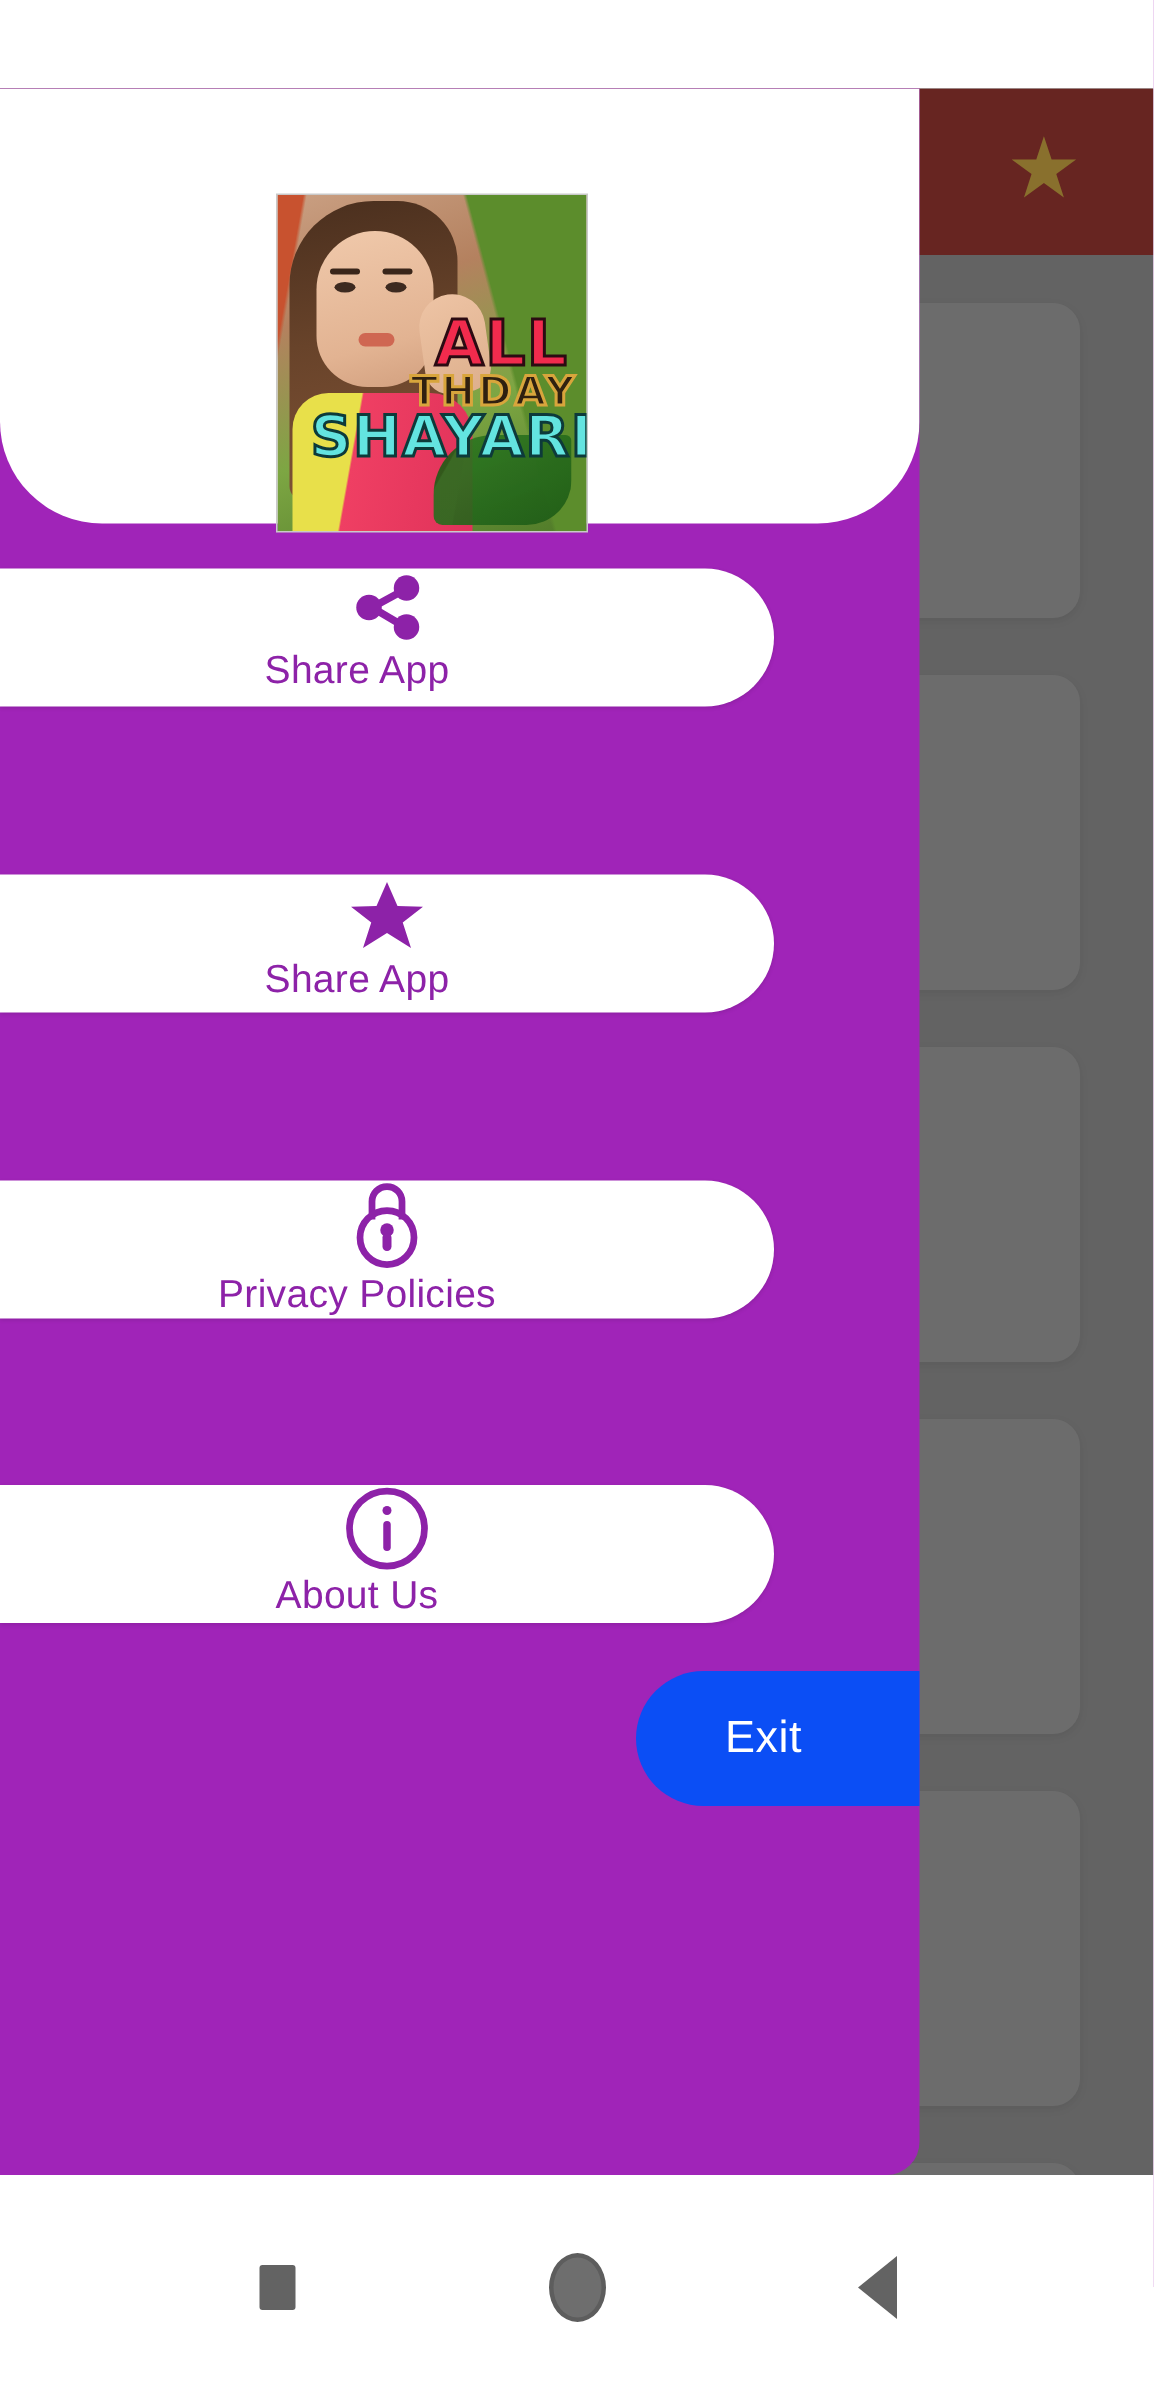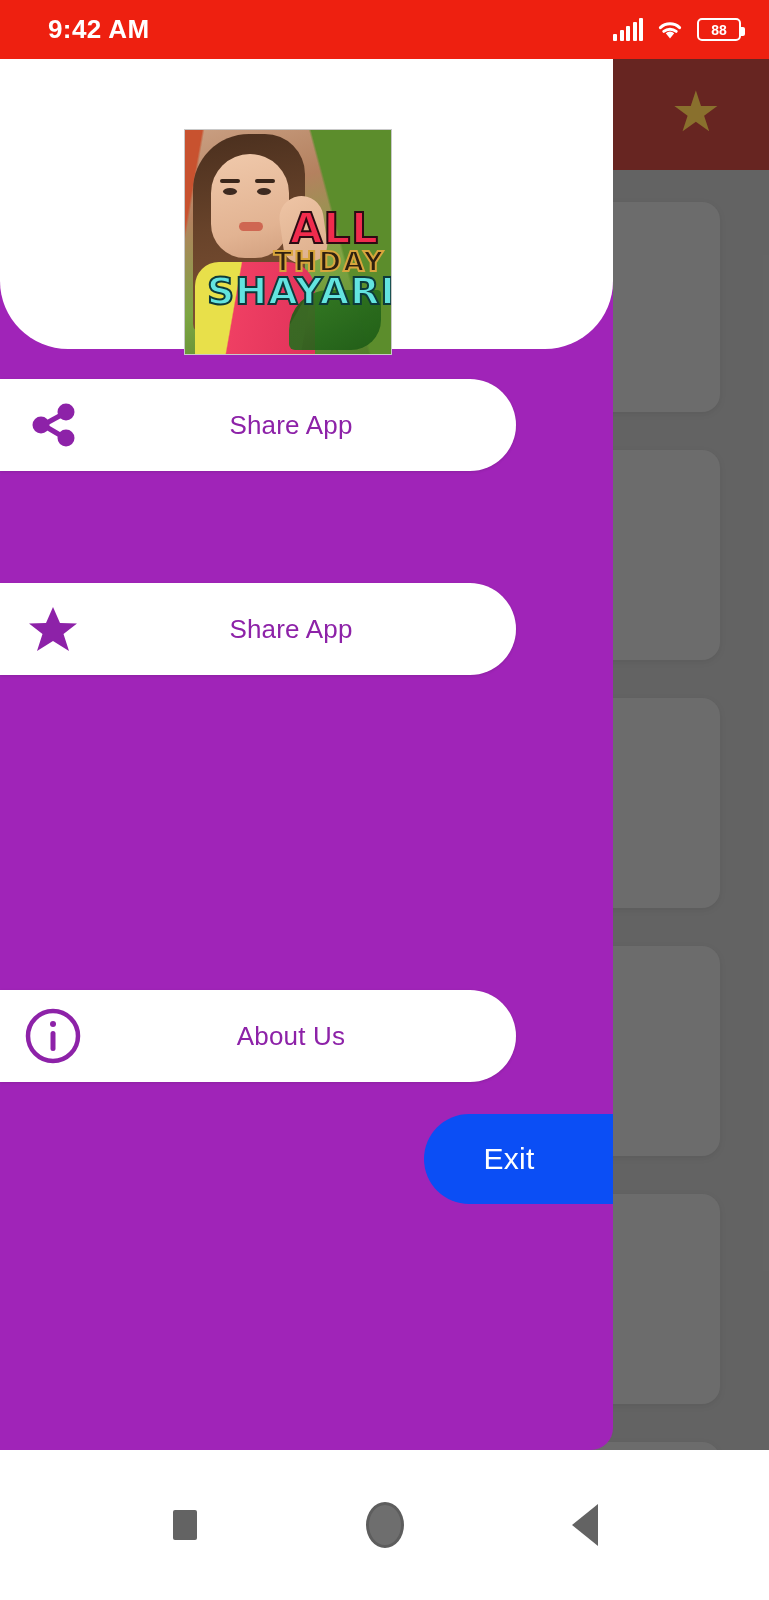--- a/index.html
+++ b/index.html
@@ -232,20 +232,21 @@
     font-family:"DejaVu Sans", sans-serif; line-height:1;
   }
 
   
   .pill{
     position:absolute; left:0; width:516px; height:92px;
     background:#ffffff;
     border-radius:0 46px 46px 0;
     display:flex; align-items:center;
     box-shadow:0 1px 3px rgba(0,0,0,.12);
+    flex-direction:column;
   }
   .pill .ico{
     width:106px; display:flex; align-items:center; justify-content:center;
     flex:0 0 auto;
   }
   .pill .lbl{
     flex:1 1 auto; text-align:center;
     color:#8d22a8; font-size:26px; letter-spacing:.2px;
     padding-right:40px;
   }
@@ -373,60 +374,49 @@
 
     <div class="pill" id="pill-rate">
       <div class="ico">
         <svg width="54" height="54" viewBox="0 0 54 54">
           <polygon points="27,5 34,21 51,21.5 37.5,32 43,49 27,39 11,49 16.5,32 3,21.5 20,21" fill="#8d22a8"></polygon>
         </svg>
       </div>
       <div class="lbl">Share App</div>
     </div>
 
+    <div class="pill" id="pill-privacy">
+      <div class="ico">
+        <svg width="56" height="60" viewBox="0 0 56 60">
+          <path d="M18 26 L18 14 a10 10 0 0 1 20 0 L38 26" fill="none" stroke="#8d22a8" stroke-width="4.5"></path>
+          <circle cx="28" cy="38" r="18" fill="none" stroke="#8d22a8" stroke-width="4.5"></circle>
+          <circle cx="28" cy="33" r="4.5" fill="#8d22a8"></circle>
+          <rect x="25" y="35" width="6" height="12" rx="3" fill="#8d22a8"></rect>
+        </svg>
+      </div>
+      <div class="lbl">Privacy Policies</div>
+    </div>
 
     <div class="pill" id="pill-about">
       <div class="ico">
         <svg width="58" height="58" viewBox="0 0 58 58">
           <circle cx="29" cy="29" r="25" fill="none" stroke="#8d22a8" stroke-width="4.5"></circle>
           <circle cx="29" cy="17" r="3" fill="#8d22a8"></circle>
           <rect x="26.5" y="24" width="5" height="20" rx="2.5" fill="#8d22a8"></rect>
         </svg>
       </div>
       <div class="lbl">About Us</div>
     </div>
 
     <div id="exit-btn">
       <span>Exit</span>
     </div>
 
   </div>
 
-  <div id="statusbar">
-    <div class="clock">9:42 AM</div>
-    <div class="sysicons">
-      <div class="bars">
-        <i></i>
-          <i></i>
-          <i></i>
-          <i></i>
-          <i></i>
-      </div>
-      <div class="wifi">
-        <svg width="26" height="22" viewBox="0 0 26 22">
-          <path d="M13 19.5 l4.2-5.2 a6.6 6.6 0 0 0-8.4 0 z" fill="#ffffff"></path>
-          <path d="M3.4 8.6 a14 14 0 0 1 19.2 0" fill="none" stroke="#ffffff" stroke-width="3" stroke-linecap="round"></path>
-          <path d="M6.8 12.4 a9.6 9.6 0 0 1 12.4 0" fill="none" stroke="#ffffff" stroke-width="3" stroke-linecap="round"></path>
-        </svg>
-      </div>
-      <div class="batt">
-        <span>88</span>
-      </div>
-    </div>
-  </div>
 
   <div id="navbar">
     <div class="slot">
       <div class="nav-square"></div>
     </div>
     <div class="slot">
       <div class="nav-circle"></div>
     </div>
     <div class="slot">
       <div class="nav-tri"></div>

